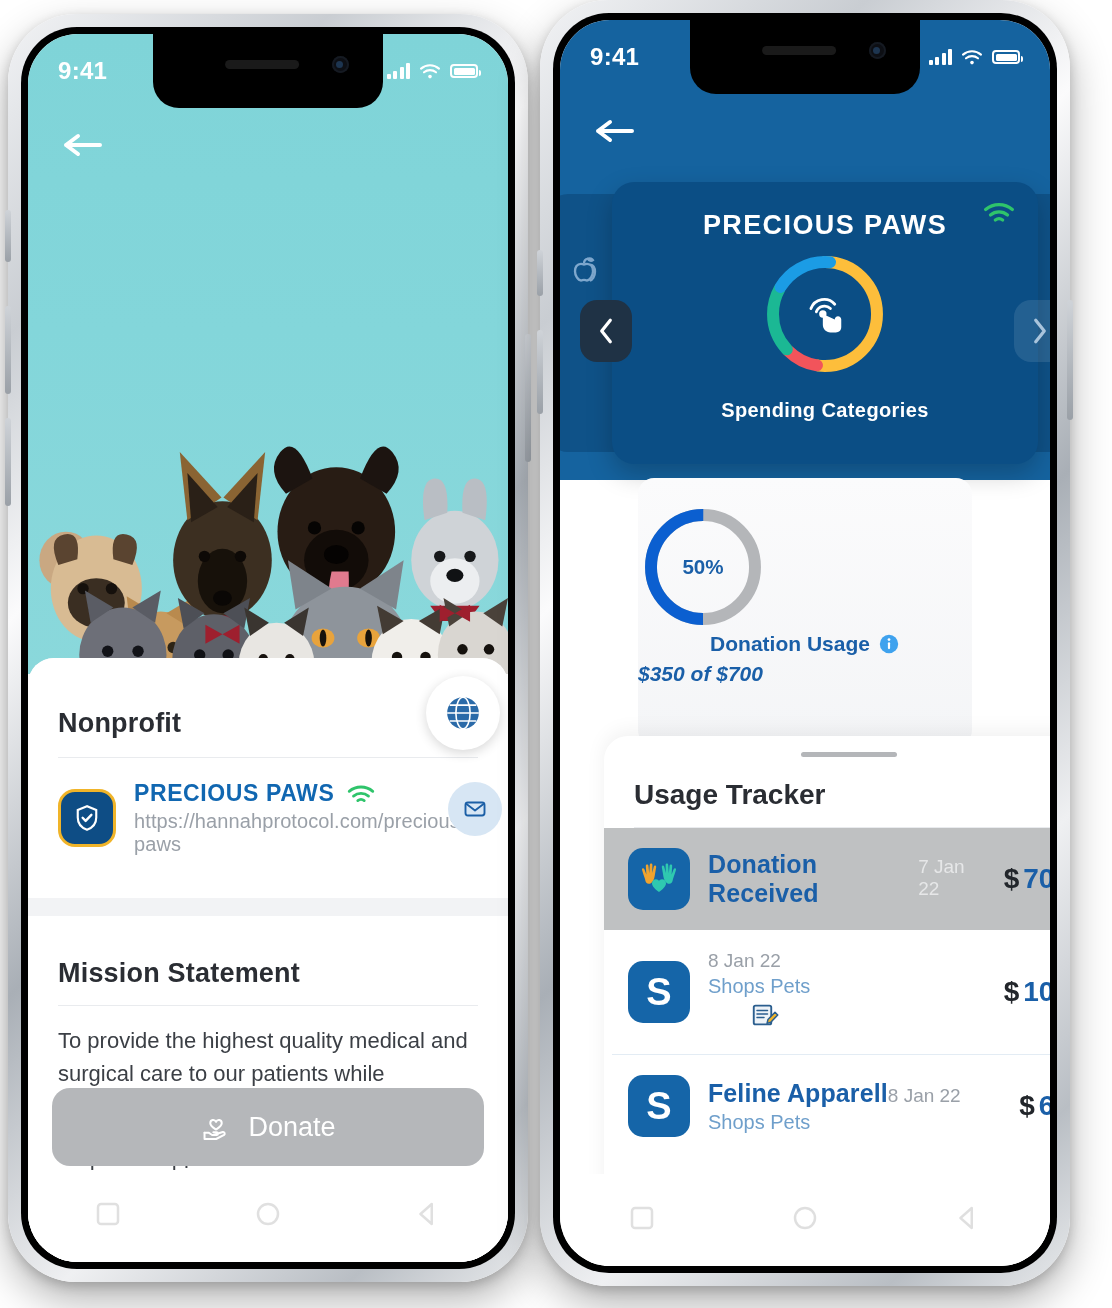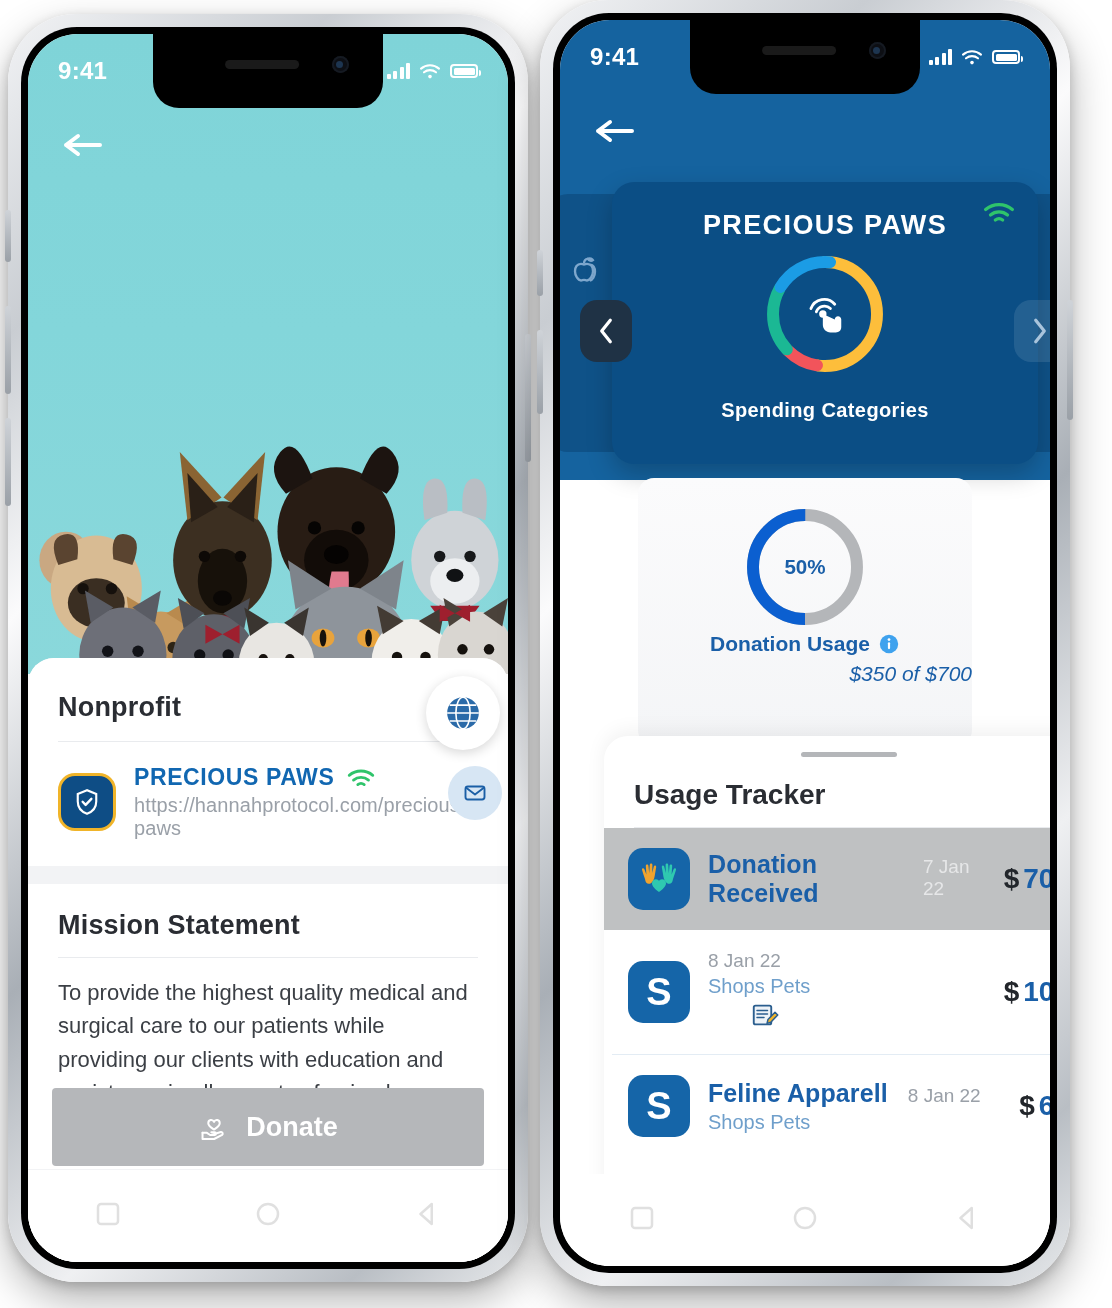--- a/index.html
+++ b/index.html
@@ -88,21 +88,21 @@
     position: absolute; left: 32px; top: 96px; z-index: 40;
     width: 44px; height: 30px; cursor: pointer;
   }
   .pets { position: absolute; bottom: 0; left: 0; width: 100%; height: 420px; }
 
   .info-sheet {
     position: absolute; left: 0; top: 624px; width: 100%; bottom: 0;
     background: #f2f3f5; border-top-left-radius: 26px; border-top-right-radius: 26px;
     overflow: hidden;
   }
-  .card-w { background: #fff; padding: 0 30px; }
+  .card-w { background: #fff; padding: 16px 30px; }
   .sec-title { font-size: 27px; color: #2a2d33; font-weight: 600; letter-spacing: .2px; }
   .hr { height: 1px; background: #e9ebee; }
 
   .globe-fab {
     position: absolute; right: 8px; top: 642px; z-index: 45;
     width: 74px; height: 74px; border-radius: 50%; background: #fff;
     display: flex; align-items: center; justify-content: center;
     box-shadow: 0 3px 12px rgba(0,0,0,.16); cursor: pointer;
   }
 
@@ -118,23 +118,23 @@
   .mail-fab {
     position: absolute; right: -24px; top: 24px; width: 54px; height: 54px;
     border-radius: 50%; background: #d7e6f4;
     display: flex; align-items: center; justify-content: center; cursor: pointer;
   }
 
   .mission-body { font-size: 22px; line-height: 1.52; color: #3b3f45; padding: 18px 0 26px; }
 
   .donate-wrap { position: absolute; left: 0; right: 0; bottom: 96px; padding: 0 24px; }
   .donate-btn {
-    height: 78px; border-radius: 4px; background: #b5b7ba;
+    height: 78px; border-radius: 18px; background: #b5b7ba;
     display: flex; align-items: center; justify-content: center; gap: 16px;
-    color: #fff; font-size: 27px; font-weight: 700; cursor: pointer; border: none; width: 100%;
+    color: #fff; font-size: 27px; font-weight: 400; cursor: pointer; border: none; width: 100%;
   }
 
   .navbar {
     position: absolute; left: 0; bottom: 0; width: 100%; height: 92px;
     display: flex; align-items: center; justify-content: space-around;
     background: #fff;
   }
   .navbar span { opacity: .12; }
 
   
@@ -175,41 +175,41 @@
 
   .prog-card {
     position: absolute; top: 458px; left: 78px; right: 78px; height: 268px;
     background: linear-gradient(180deg,#fbfbfc,#f4f5f7); border-radius: 16px;
   }
   .prog-label {
     text-align: center; font-size: 21px; font-weight: 700; color: #1a5fa8;
     display: flex; align-items: center; justify-content: center; gap: 8px;
   }
   .prog-amount {
-    text-align: right; font-size: 21px; font-style: italic; color: #1a5fa8;
-    margin-top: 6px; font-weight: 400;
+    text-align: left; font-size: 21px; font-style: italic; color: #1a5fa8;
+    margin-top: 6px; font-weight: 700;
   }
 
   .sheet {
     position: absolute; left: 0; bottom: 0; width: 100%; height: 530px;
     background: #fff; border-top-left-radius: 24px; border-top-right-radius: 24px;
     box-shadow: 0 -5px 20px rgba(0,0,0,.06); overflow: hidden; margin-left: 44px;
   }
   .grabber { width: 96px; height: 5px; border-radius: 3px; background: #b4b6b9; margin: 16px auto 0; }
   .sheet-title { font-size: 28px; color: #2a2d33; font-weight: 600; padding: 22px 30px 16px; }
 
   .tx-row { display: flex; align-items: center; gap: 18px; padding: 20px 24px; }
   .tx-row.hl { background: #bfc1c2; }
   .tx-icon {
     width: 62px; height: 62px; flex: none; border-radius: 15px; background: #1565a8;
     display: flex; align-items: center; justify-content: center;
     color: #fff; font-size: 38px; font-weight: 700;
   }
   .tx-mid { flex: 1; min-width: 0; }
-  .tx-l1 { display: flex; align-items: baseline; gap: 20px; }
+  .tx-l1 { display: flex; align-items: baseline; gap: 0; }
   .tx-name { font-size: 25px; font-weight: 700; color: #1a5fa8; letter-spacing: .1px; }
   .tx-date { font-size: 19px; color: #9aa0a8; }
   .tx-date.light { color: #e6e7e8; }
   .tx-cat { font-size: 20px; color: #6f9fcb; margin-top: 3px; }
   .tx-amt { font-size: 28px; font-weight: 700; color: #1a5fa8; white-space: nowrap; }
   .tx-amt .sym { color: #22262b; margin-right: 4px; }
   .tx-divider { height: 1px; background: #e3ecf4; margin: 0 8px; }
 </style>
 </head>
 <body>
@@ -514,21 +514,21 @@
             </svg>
           </div>
           <div class="nav-chip chip-right">
             <svg width="22" height="30" viewBox="0 0 20 28">
               <path d="M6 4 L14 14 L6 24" fill="none" stroke="#a9c4dc" stroke-width="3" stroke-linecap="round" stroke-linejoin="round"></path>
             </svg>
           </div>
         </div>
 
         <div class="prog-card">
-          <div style="display:flex;justify-content:center;padding-top:24px;">
+          <div style="display:flex;justify-content:flex-start;padding-top:24px;">
             <svg width="130" height="130" viewBox="0 0 120 120">
               <circle cx="60" cy="60" r="48" fill="none" stroke="#b4b6b9" stroke-width="11"></circle>
               <g transform="rotate(90 60 60)">
                 <circle cx="60" cy="60" r="48" fill="none" stroke="#0B5FD0" stroke-width="11" stroke-dasharray="150.8 301.6" stroke-dashoffset="0"></circle>
               </g>
               <text x="60" y="66" text-anchor="middle" font-family="Liberation Sans, sans-serif" font-size="19" font-weight="700" fill="#1a5fa8">50%</text>
             </svg>
           </div>
           <div class="prog-label">
             <span>Donation Usage</span>

